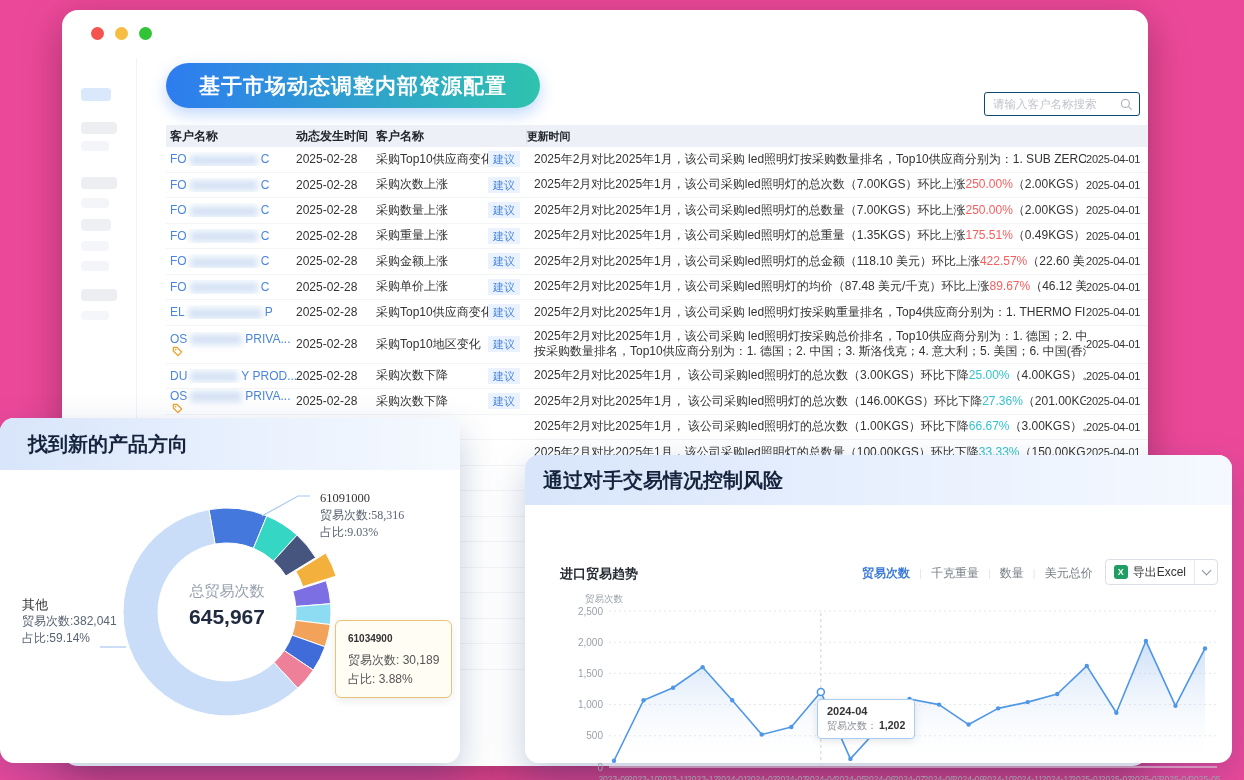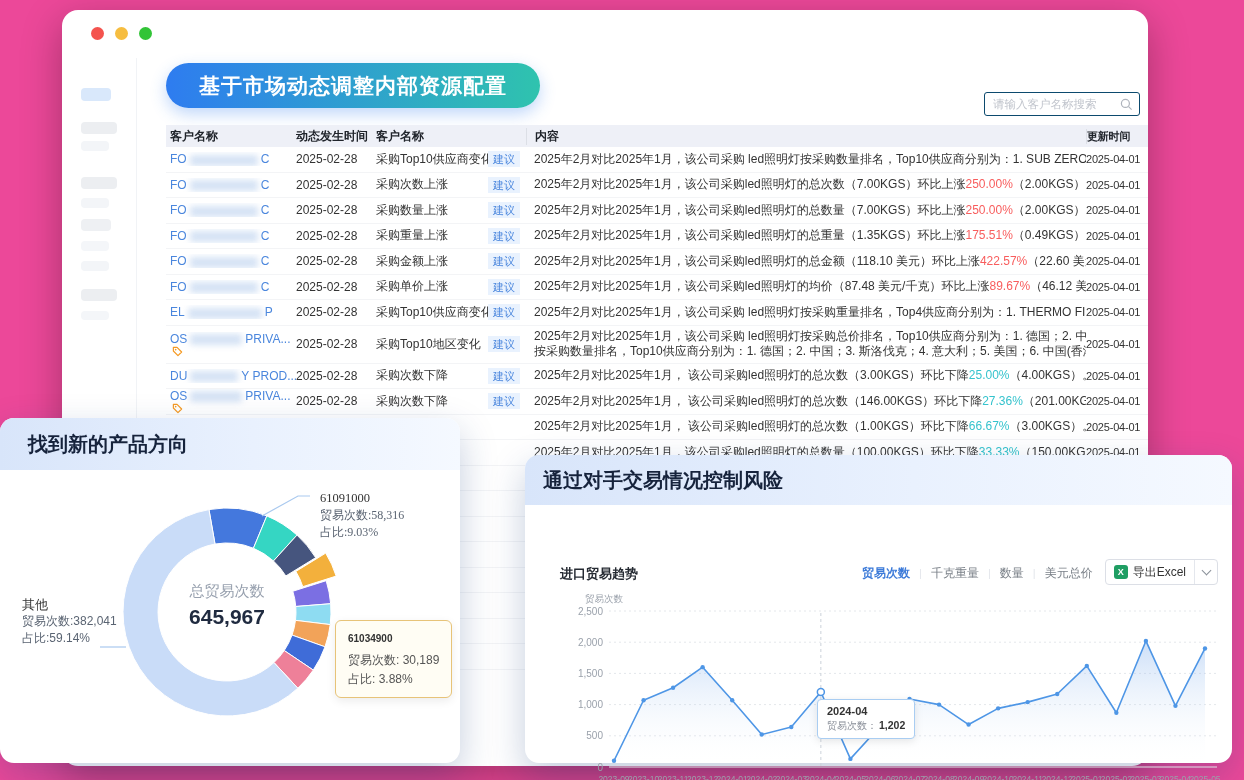--- a/index.html
+++ b/index.html
@@ -119,21 +119,20 @@
             <line x1="8.6" y1="8.6" x2="11.6" y2="11.6" stroke="#aeb3bc" stroke-width="1.2"></line>
           </svg>
       </span>
     </div>
 
     <div class="table">
       <div class="thead" id="thead">
           <div class="c c0">客户名称</div>
           <div class="c c1">动态发生时间</div>
           <div class="c c2">客户名称</div>
-          <div class="c c3">内容</div>
           <div class="c c4">更新时间</div>
         </div>
       <div id="tbody">
           <div class="trow">
             <div class="c c0"><span class="name">FO</span><span class="blur" style="width: 68px;"></span><span class="name">C</span></div>
             <div class="c c1">2025-02-28</div>
             <div class="c c2"><span>采购Top10供应商变化</span><span class="bdg">建议</span></div>
             <div class="c c3">
               <div class="cline"><span>2025年2月对比2025年1月，该公司采购 led照明灯按采购数量排名，Top10供应商分别为：1. SUB ZERO；2. SUB ZERO INC；3. SUB ZE...</span></div>
             </div>

